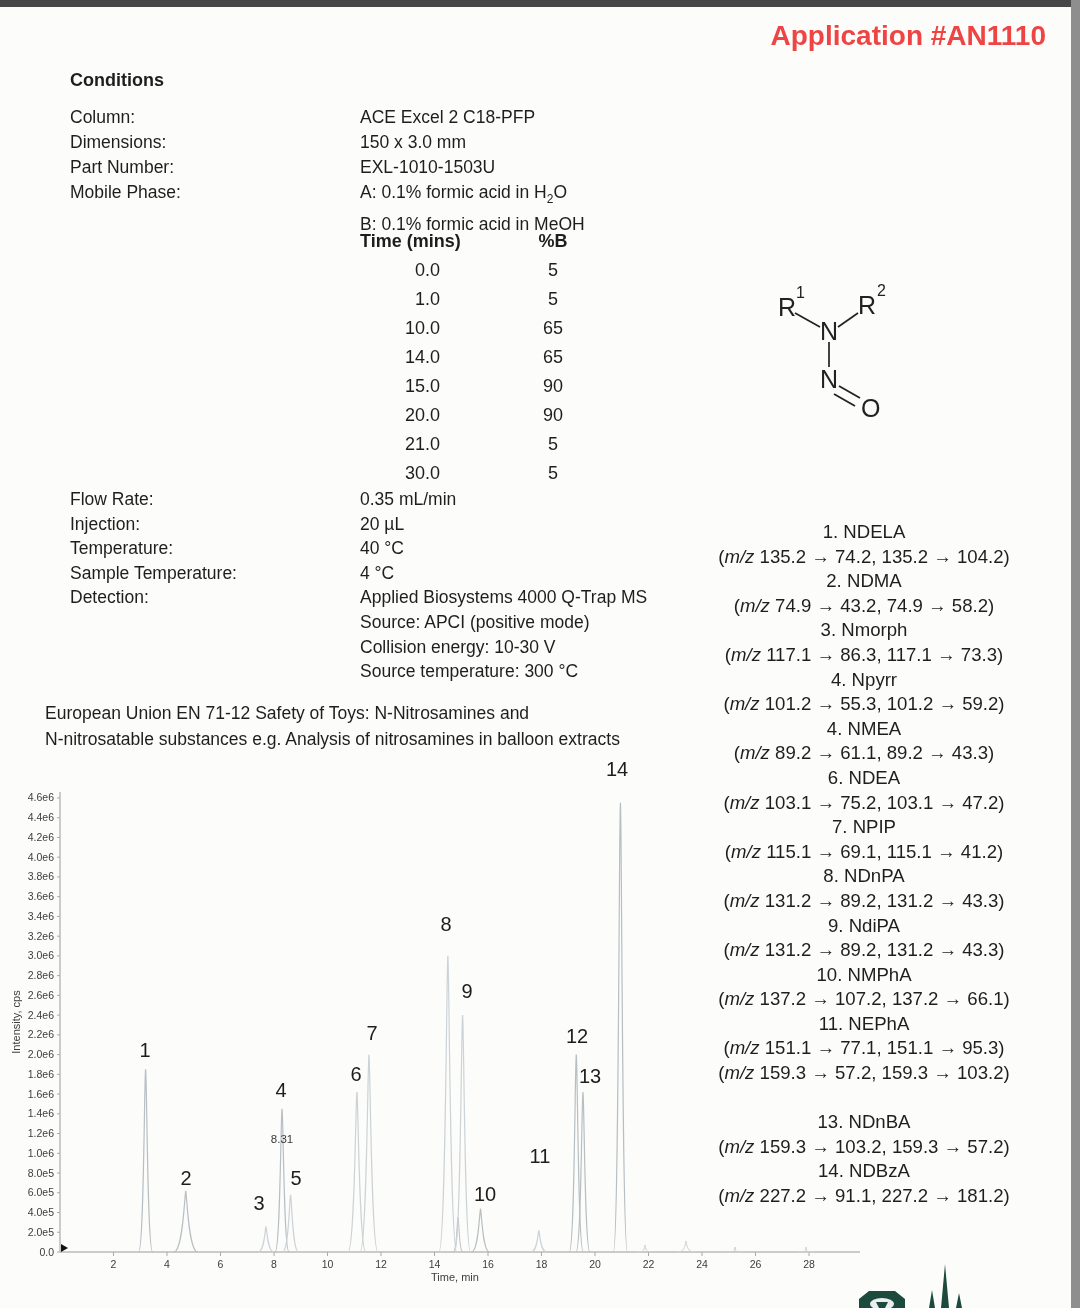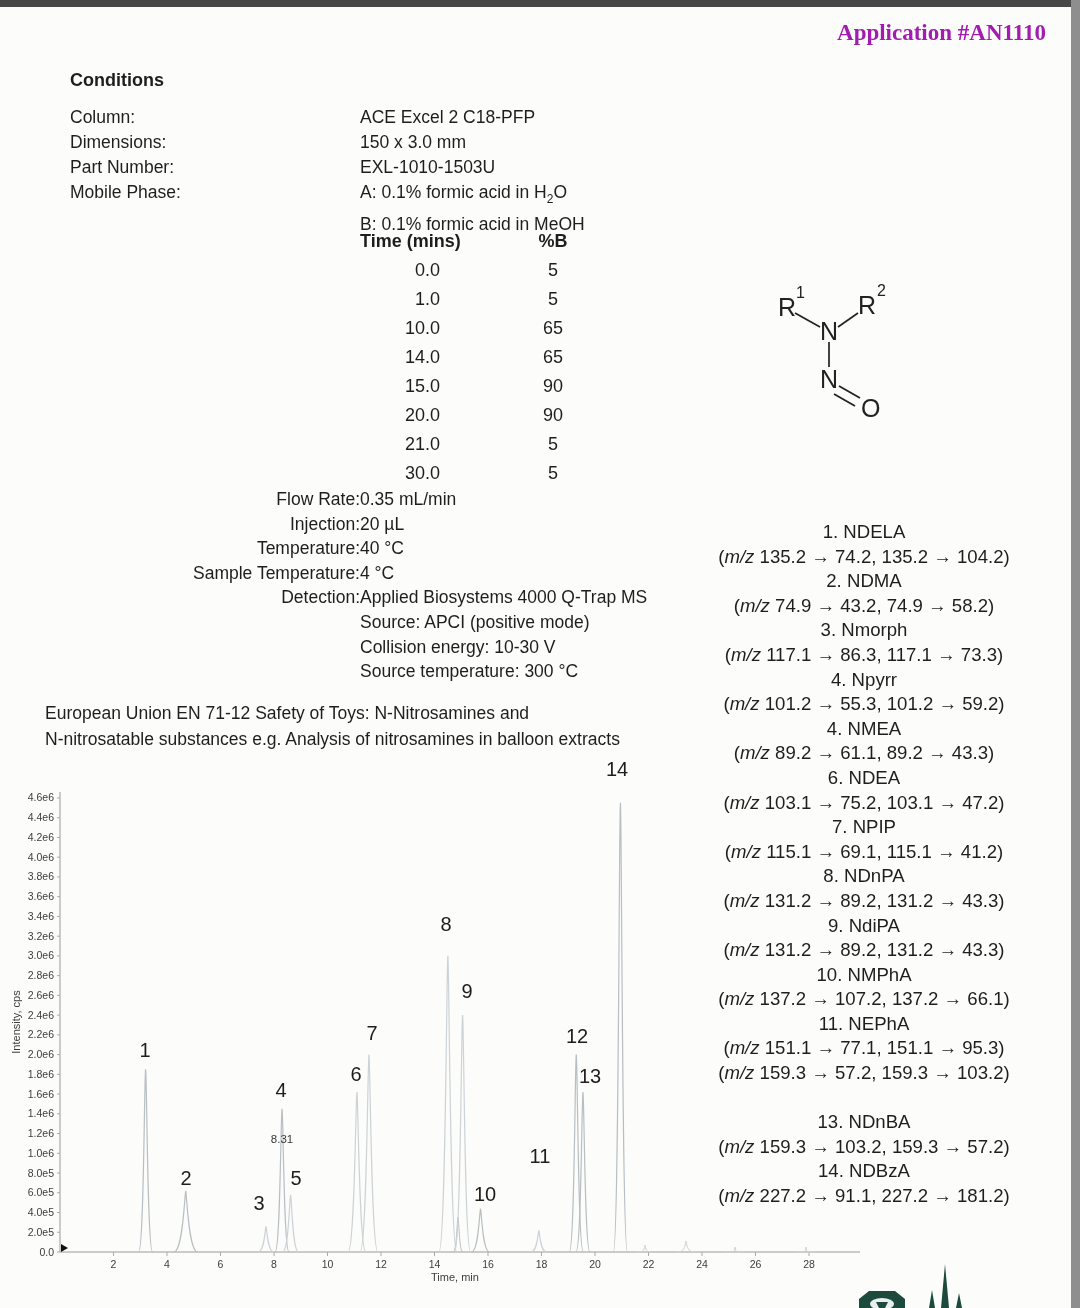--- a/index.html
+++ b/index.html
@@ -1,40 +1,40 @@
 <!DOCTYPE html>
 <html><head>
 <meta charset="utf-8">
 <style>
   html,body{margin:0;padding:0;background:#e8e8e8;}
   #page{position:relative;width:1080px;height:1308px;background:#fcfcfb;overflow:hidden;
         font-family:"Liberation Sans","DejaVu Sans",sans-serif;color:#1e1e1e;}
   .edge-top{position:absolute;left:0;top:0;width:100%;height:7px;background:#474747;}
   .edge-right{position:absolute;right:0;top:0;width:9px;height:100%;background:#8e8e8e;}
 
-  .app-header{position:absolute;top:20px;right:34px;font-size:23px;color:#a21caf;font-family:Liberation Serif, serif;}
+  .app-header{position:absolute;top:20px;right:34px;font-size:28px;color:#ef4444;}
   .app-header .pre{font-weight:600;}
   .app-header .num{font-weight:800;}
 
   .cond{position:absolute;left:70px;top:68px;font-size:17.5px;line-height:25px;}
   .cond .title{font-weight:bold;font-size:18px;margin-bottom:12px;}
   .row{display:flex;}
   .row .lab{width:290px;flex:0 0 290px;}
   .row .val{white-space:nowrap;}
   sub{font-size:12px;}
 
   .grad{position:absolute;left:360px;top:227px;font-size:18px;line-height:29px;}
   .grad .hdr{font-weight:bold;display:flex;}
   .grad .hdr .h1{width:145px;}
   .grad .hdr .h2{width:60px;text-align:center;margin-left:18px;}
   .grad .r{display:flex;}
   .grad .r .t{width:80px;text-align:right;}
   .grad .r .b{width:60px;text-align:center;margin-left:83px;}
 
-  .params{position:absolute;left:70px;top:487px;font-size:17.5px;line-height:24.6px;text-align:right;}
+  .params{position:absolute;left:70px;top:487px;font-size:17.5px;line-height:24.6px;}
 
   .struct{position:absolute;left:770px;top:280px;}
   .struct text{font-family:"Liberation Sans",sans-serif;font-size:25px;fill:#222;}
   .struct .sup{font-size:16px;}
   .struct line{stroke:#222;stroke-width:1.7;}
 
   .compounds{position:absolute;left:690px;top:520px;width:348px;text-align:center;
              font-size:18.6px;}
   .compound{height:49.2px;}
   .c-name{line-height:24.6px;white-space:nowrap;}

